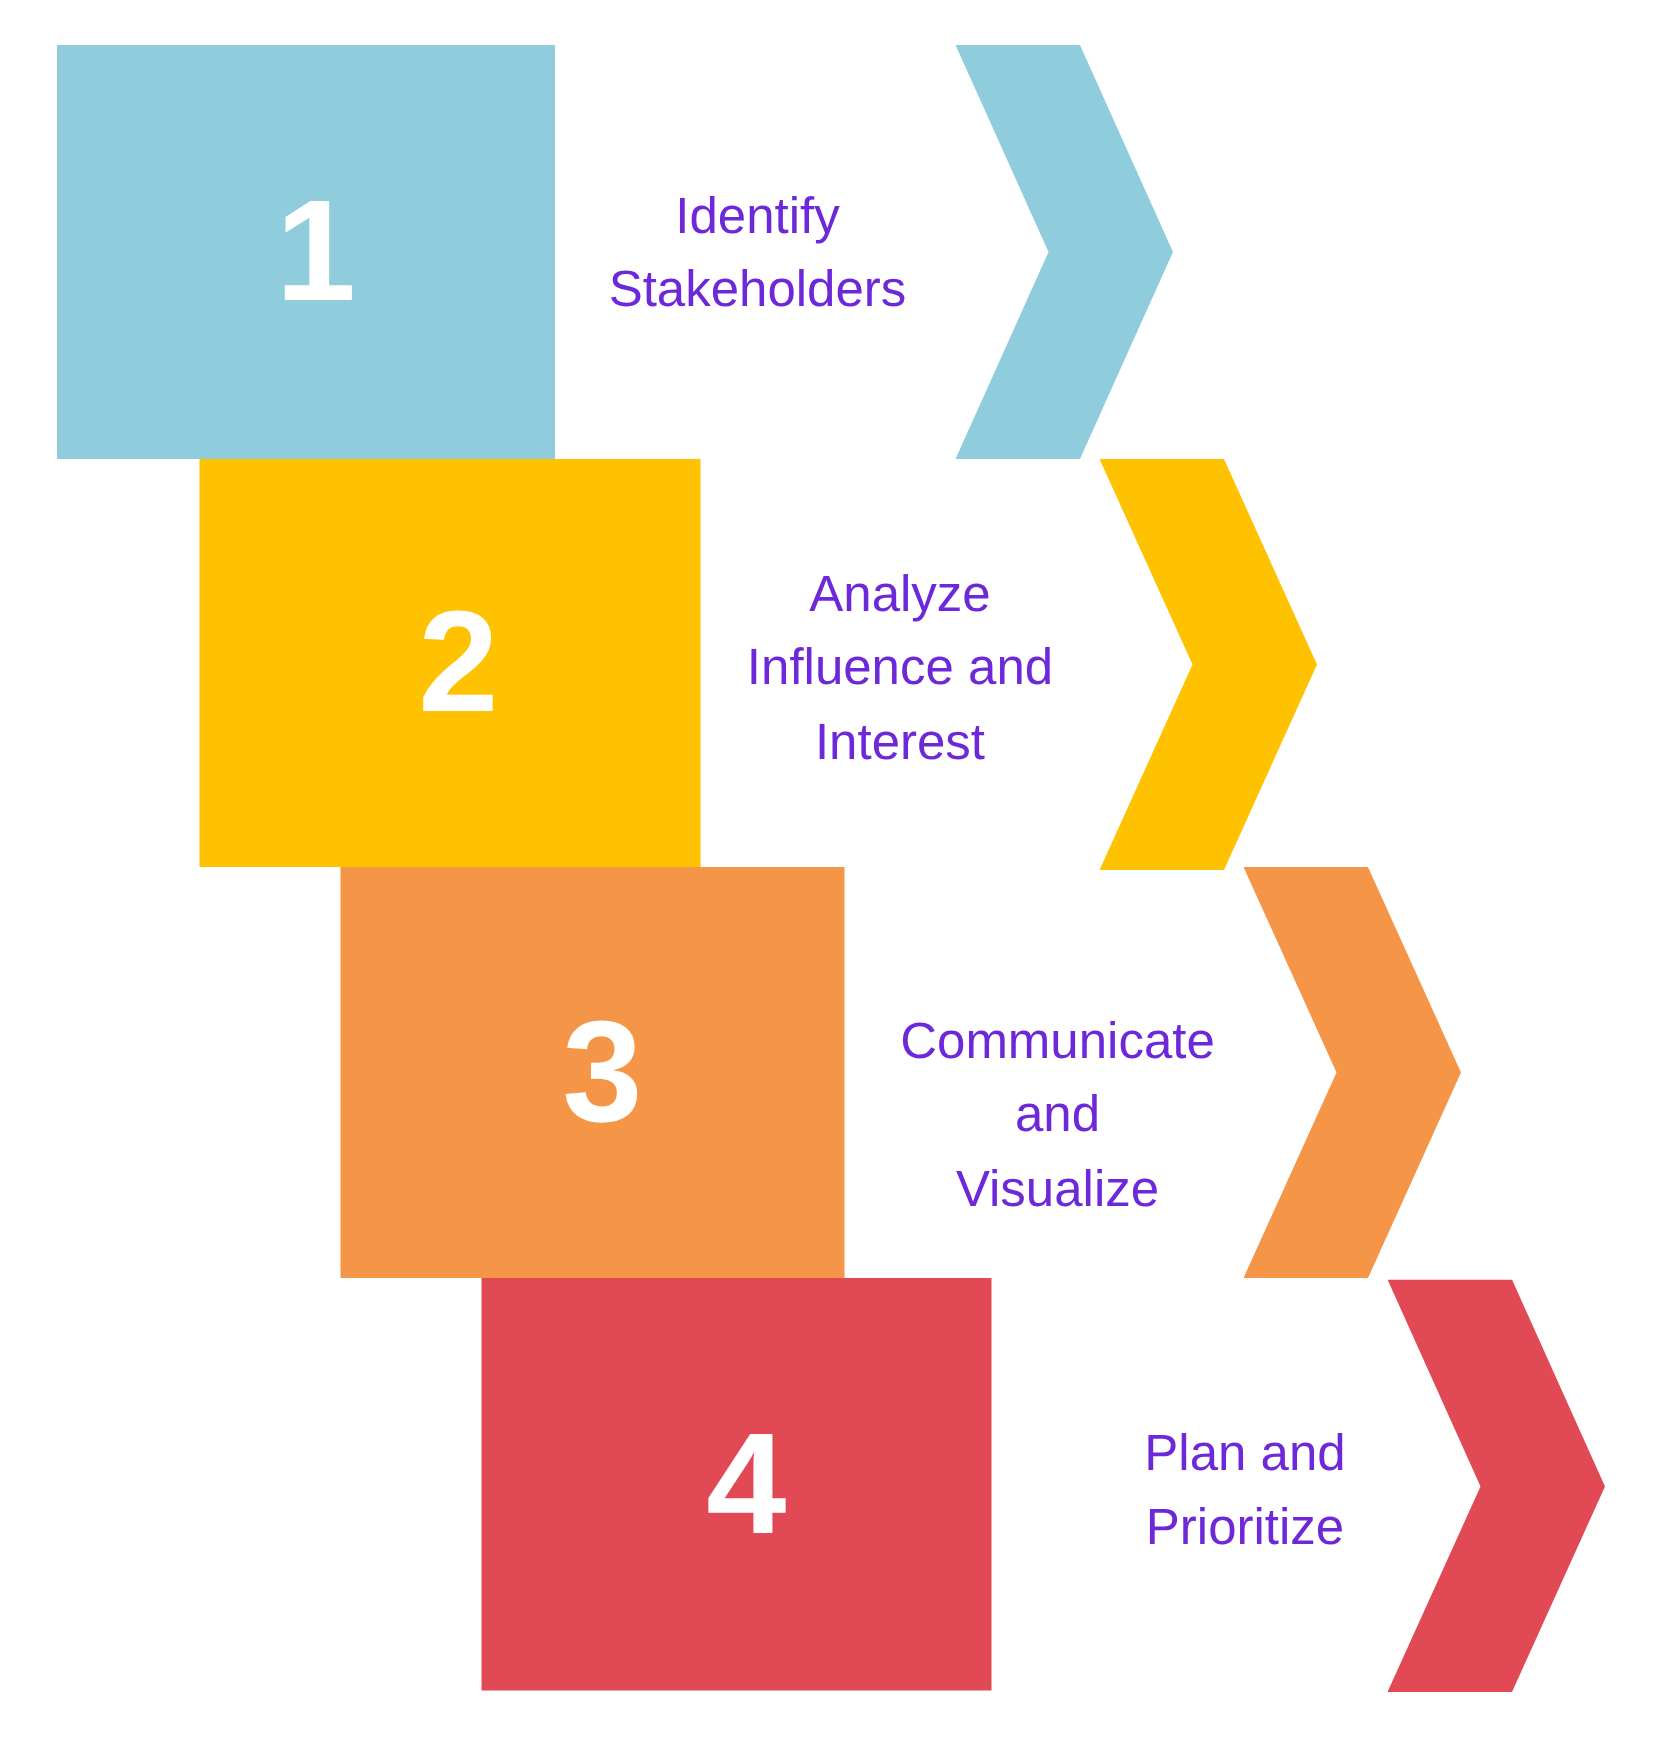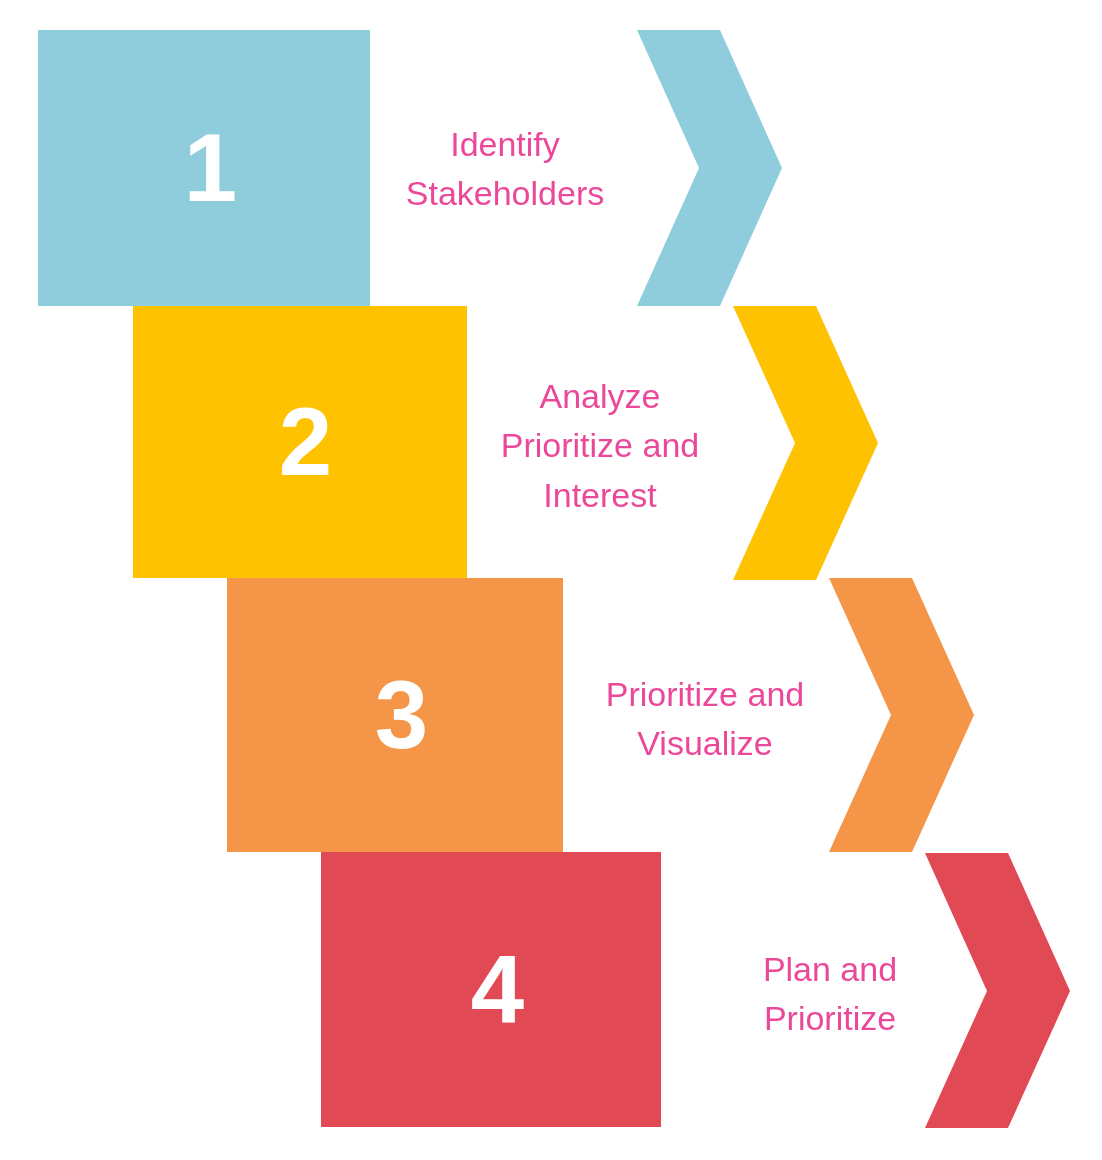--- a/index.html
+++ b/index.html
@@ -29,21 +29,21 @@
     color: #ffffff;
     font-family: "Liberation Sans", sans-serif;
     font-weight: bold;
     font-size: 96px;
     line-height: 1;
     letter-spacing: -1px;
     user-select: none;
   }
   .step-label {
     position: absolute;
-    color: #ec4899;
+    color: #6d28d9;
     font-family: "Liberation Sans", sans-serif;
     font-size: 34px;
     line-height: 1.45;
     text-align: center;
     white-space: pre-line;
     user-select: none;
   }
   .chevron {
     position: absolute;
     display: block;
@@ -67,32 +67,32 @@
   <div class="chevron" style="left:637px; top:30px; width:145px; height:276px;">
     <svg viewBox="0 0 145 276" preserveAspectRatio="none">
       <polygon points="0,0 83,0 145,138 83,276 0,276 62,138" fill="#8FCDDD"></polygon>
     </svg>
   </div>
 
   <div class="step-box" style="left:133px; top:306px; width:334px; height:272px; background:#FFC200;">
     <span class="step-number" style="transform: translateX(5px);">2</span>
   </div>
   <div class="step-label" style="left:475px; top:372px; width:250px;">Analyze
-Prioritize and
+Influence and
 Interest</div>
   <div class="chevron" style="left:733px; top:306px; width:145px; height:274px;">
     <svg viewBox="0 0 145 274" preserveAspectRatio="none">
       <polygon points="0,0 83,0 145,137 83,274 0,274 62,137" fill="#FFC200"></polygon>
     </svg>
   </div>
 
   <div class="step-box" style="left:227px; top:578px; width:336px; height:274px; background:#F59547;">
     <span class="step-number" style="transform: translateX(6px);">3</span>
   </div>
-  <div class="step-label" style="left:580px; top:670px; width:250px;">Prioritize and
+  <div class="step-label" style="left:580px; top:670px; width:250px;">Communicate and
 Visualize</div>
   <div class="chevron" style="left:829px; top:578px; width:145px; height:274px;">
     <svg viewBox="0 0 145 274" preserveAspectRatio="none">
       <polygon points="0,0 83,0 145,137 83,274 0,274 62,137" fill="#F59547"></polygon>
     </svg>
   </div>
 
   <div class="step-box" style="left:321px; top:852px; width:340px; height:275px; background:#E14955;">
     <span class="step-number" style="transform: translateX(6px);">4</span>
   </div>

